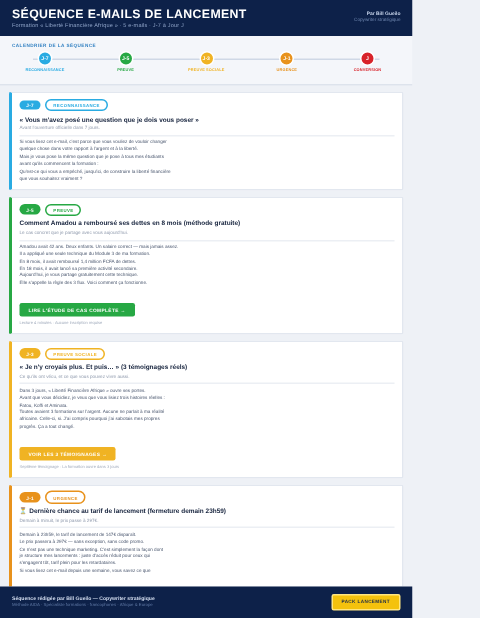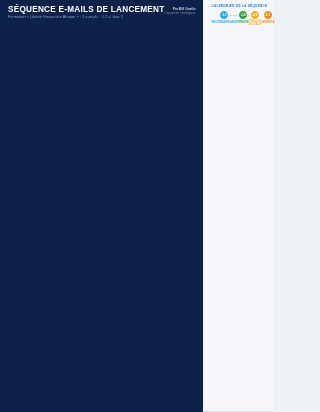--- a/index.html
+++ b/index.html
@@ -2,21 +2,21 @@
 <html><head>
 <meta charset="utf-8">
 <style>
   * { box-sizing: border-box; margin: 0; padding: 0; }
   html, body {
     width: 275px; height: 412px;
     background: #eef1f6;
     font-family: "Liberation Sans", sans-serif;
     overflow: hidden;
   }
-  .page { width: 275px; height: 412px; display: flex; flex-direction: row; background: #eef1f6; }
+  .page { width: 275px; height: 412px; display: flex; flex-direction: column; background: #eef1f6; }
 
   
   .header {
     background: #0d2149;
     padding: 5px 8px 5px 8px;
     display: flex; justify-content: space-between; align-items: flex-start;
     flex: 0 0 auto;
   }
   .hdr-left { display: flex; flex-direction: column; gap: 1px; }
   .hdr-title {

